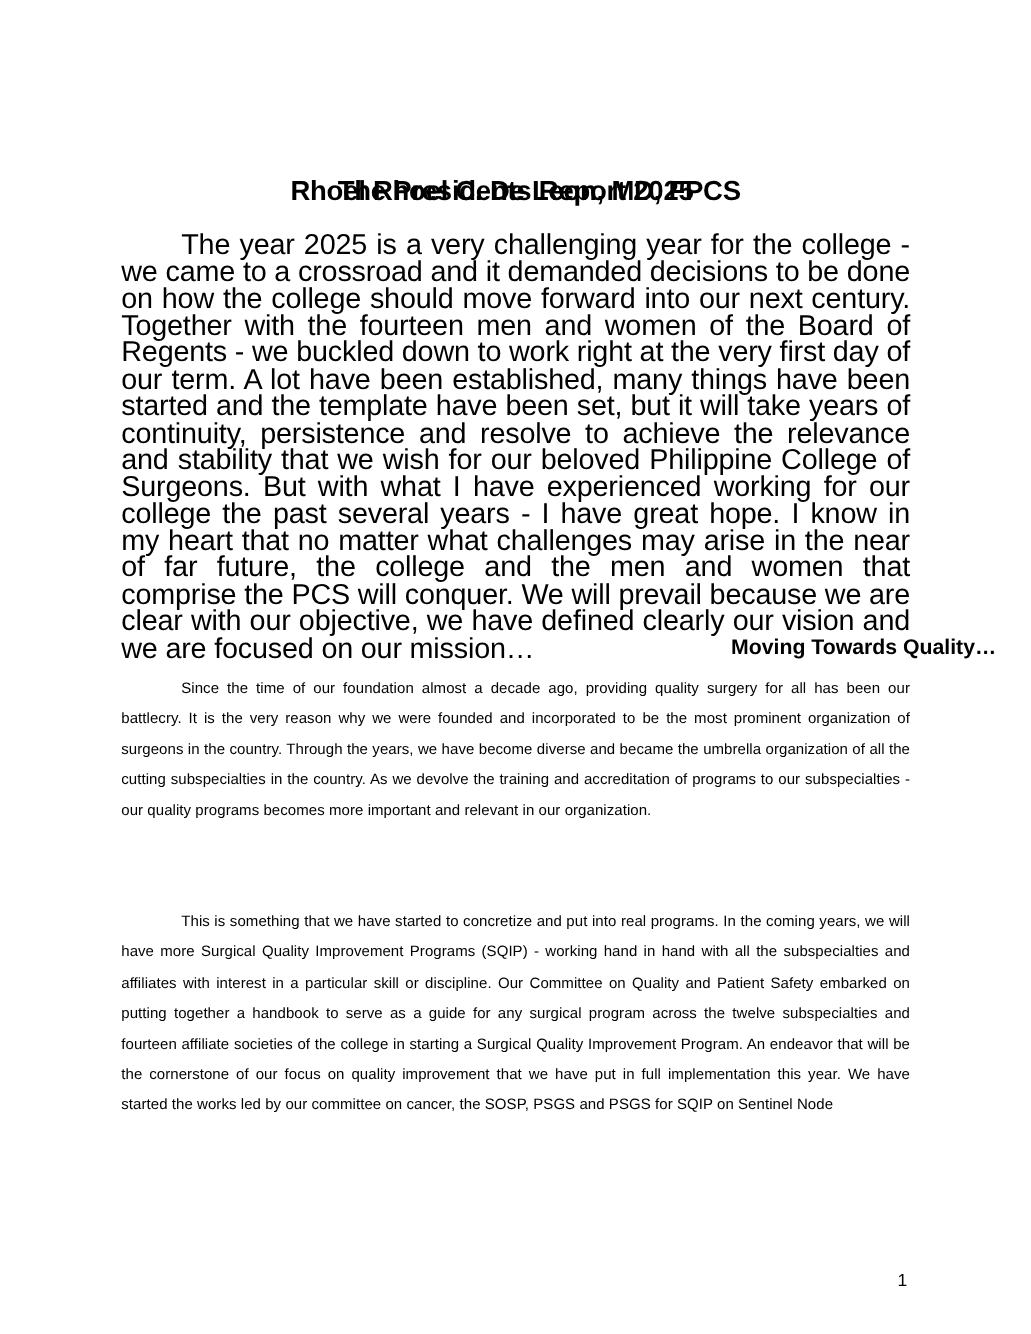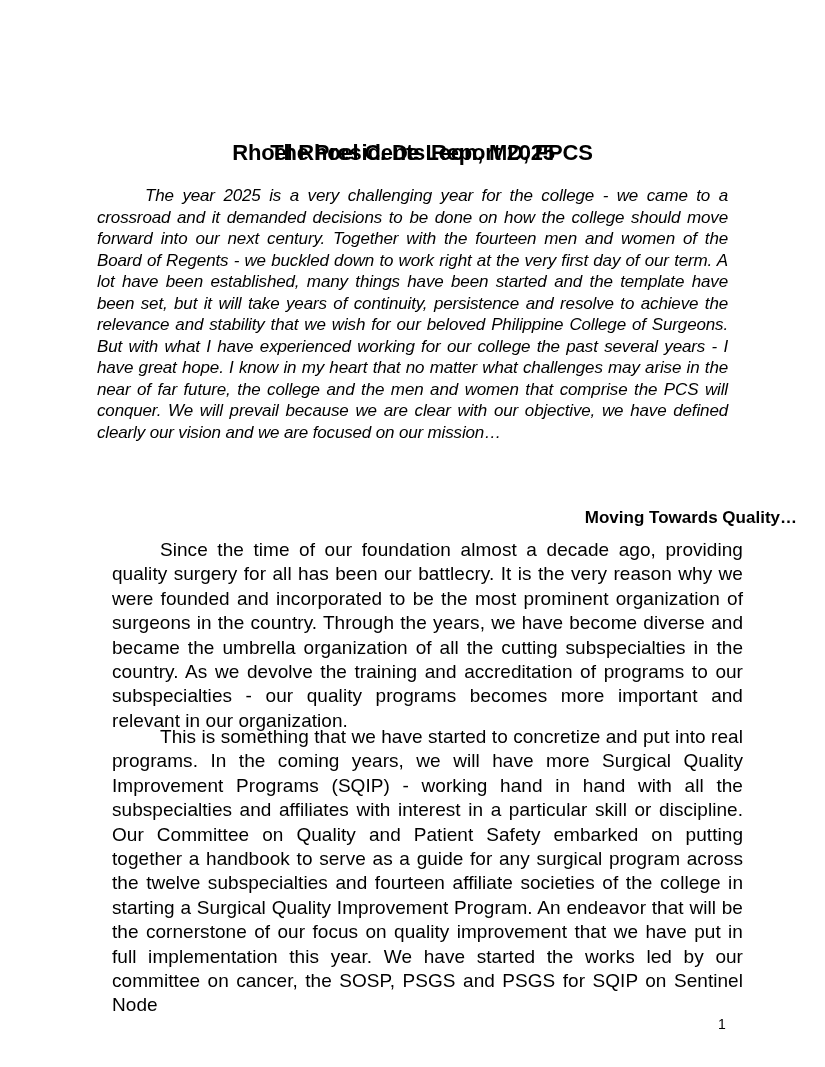--- a/index.html
+++ b/index.html
@@ -30,41 +30,40 @@
     font-size: 22px;
     letter-spacing: -0.2px;
   }
   .title-1 { top: 100px; margin-top: 40px; }
   .title-2 { top: 140px; }
   .intro {
     position: absolute;
     left: 97px;
     top: 185px;
     width: 631px;
-    font-style: italic;
-    font-size: 17px;
+    font-size: 23px;
     line-height: 21.5px;
     text-align: justify;
     text-indent: 48px;
     letter-spacing: -0.15px;
   }
   .section-heading {
     position: absolute;
     left: 0;
     width: 797px;
     top: 508px;
     text-align: right;
     font-weight: bold;
     font-size: 17px;
   }
   .body-para {
     position: absolute;
-    left: 112px;
+    left: 97px;
     width: 631px;
-    font-size: 19px;
+    font-size: 12px;
     line-height: 24.4px;
     text-align: justify;
     text-indent: 48px;
     letter-spacing: 0.05px;
   }
   .para-1 { top: 538px; }
   .para-2 { top: 725px; }
   .page-number {
     position: absolute;
     left: 712px;

